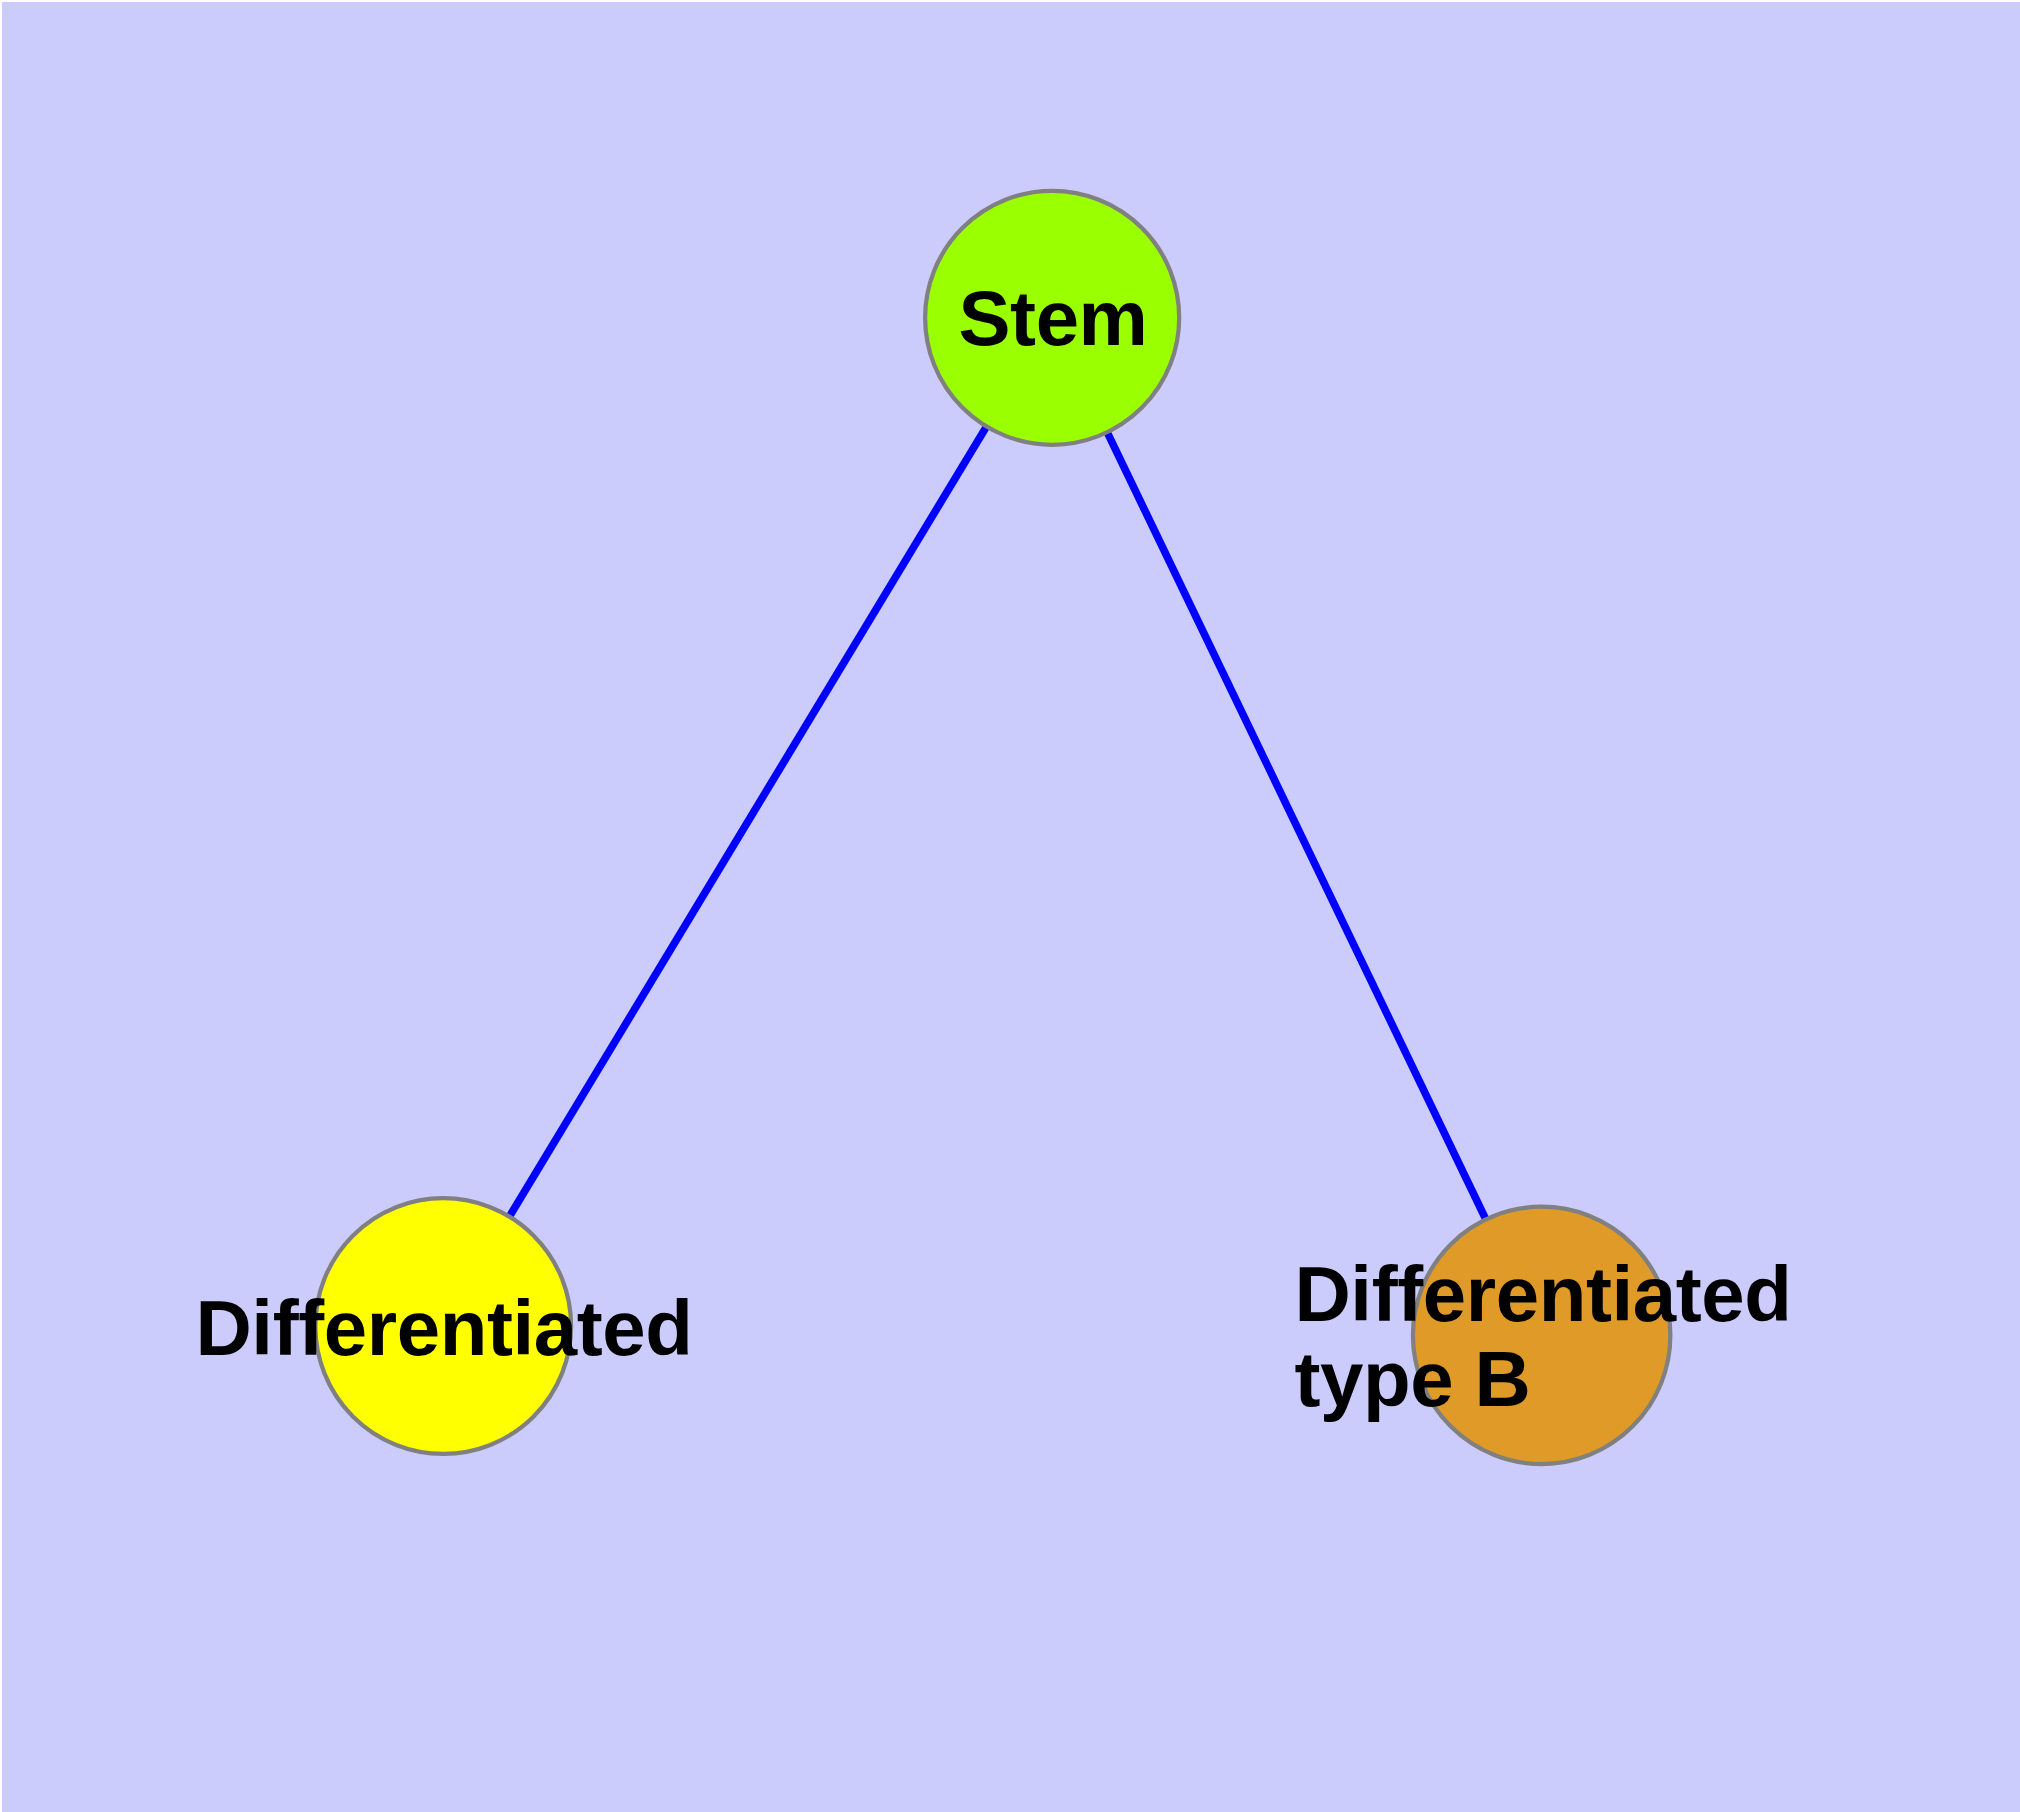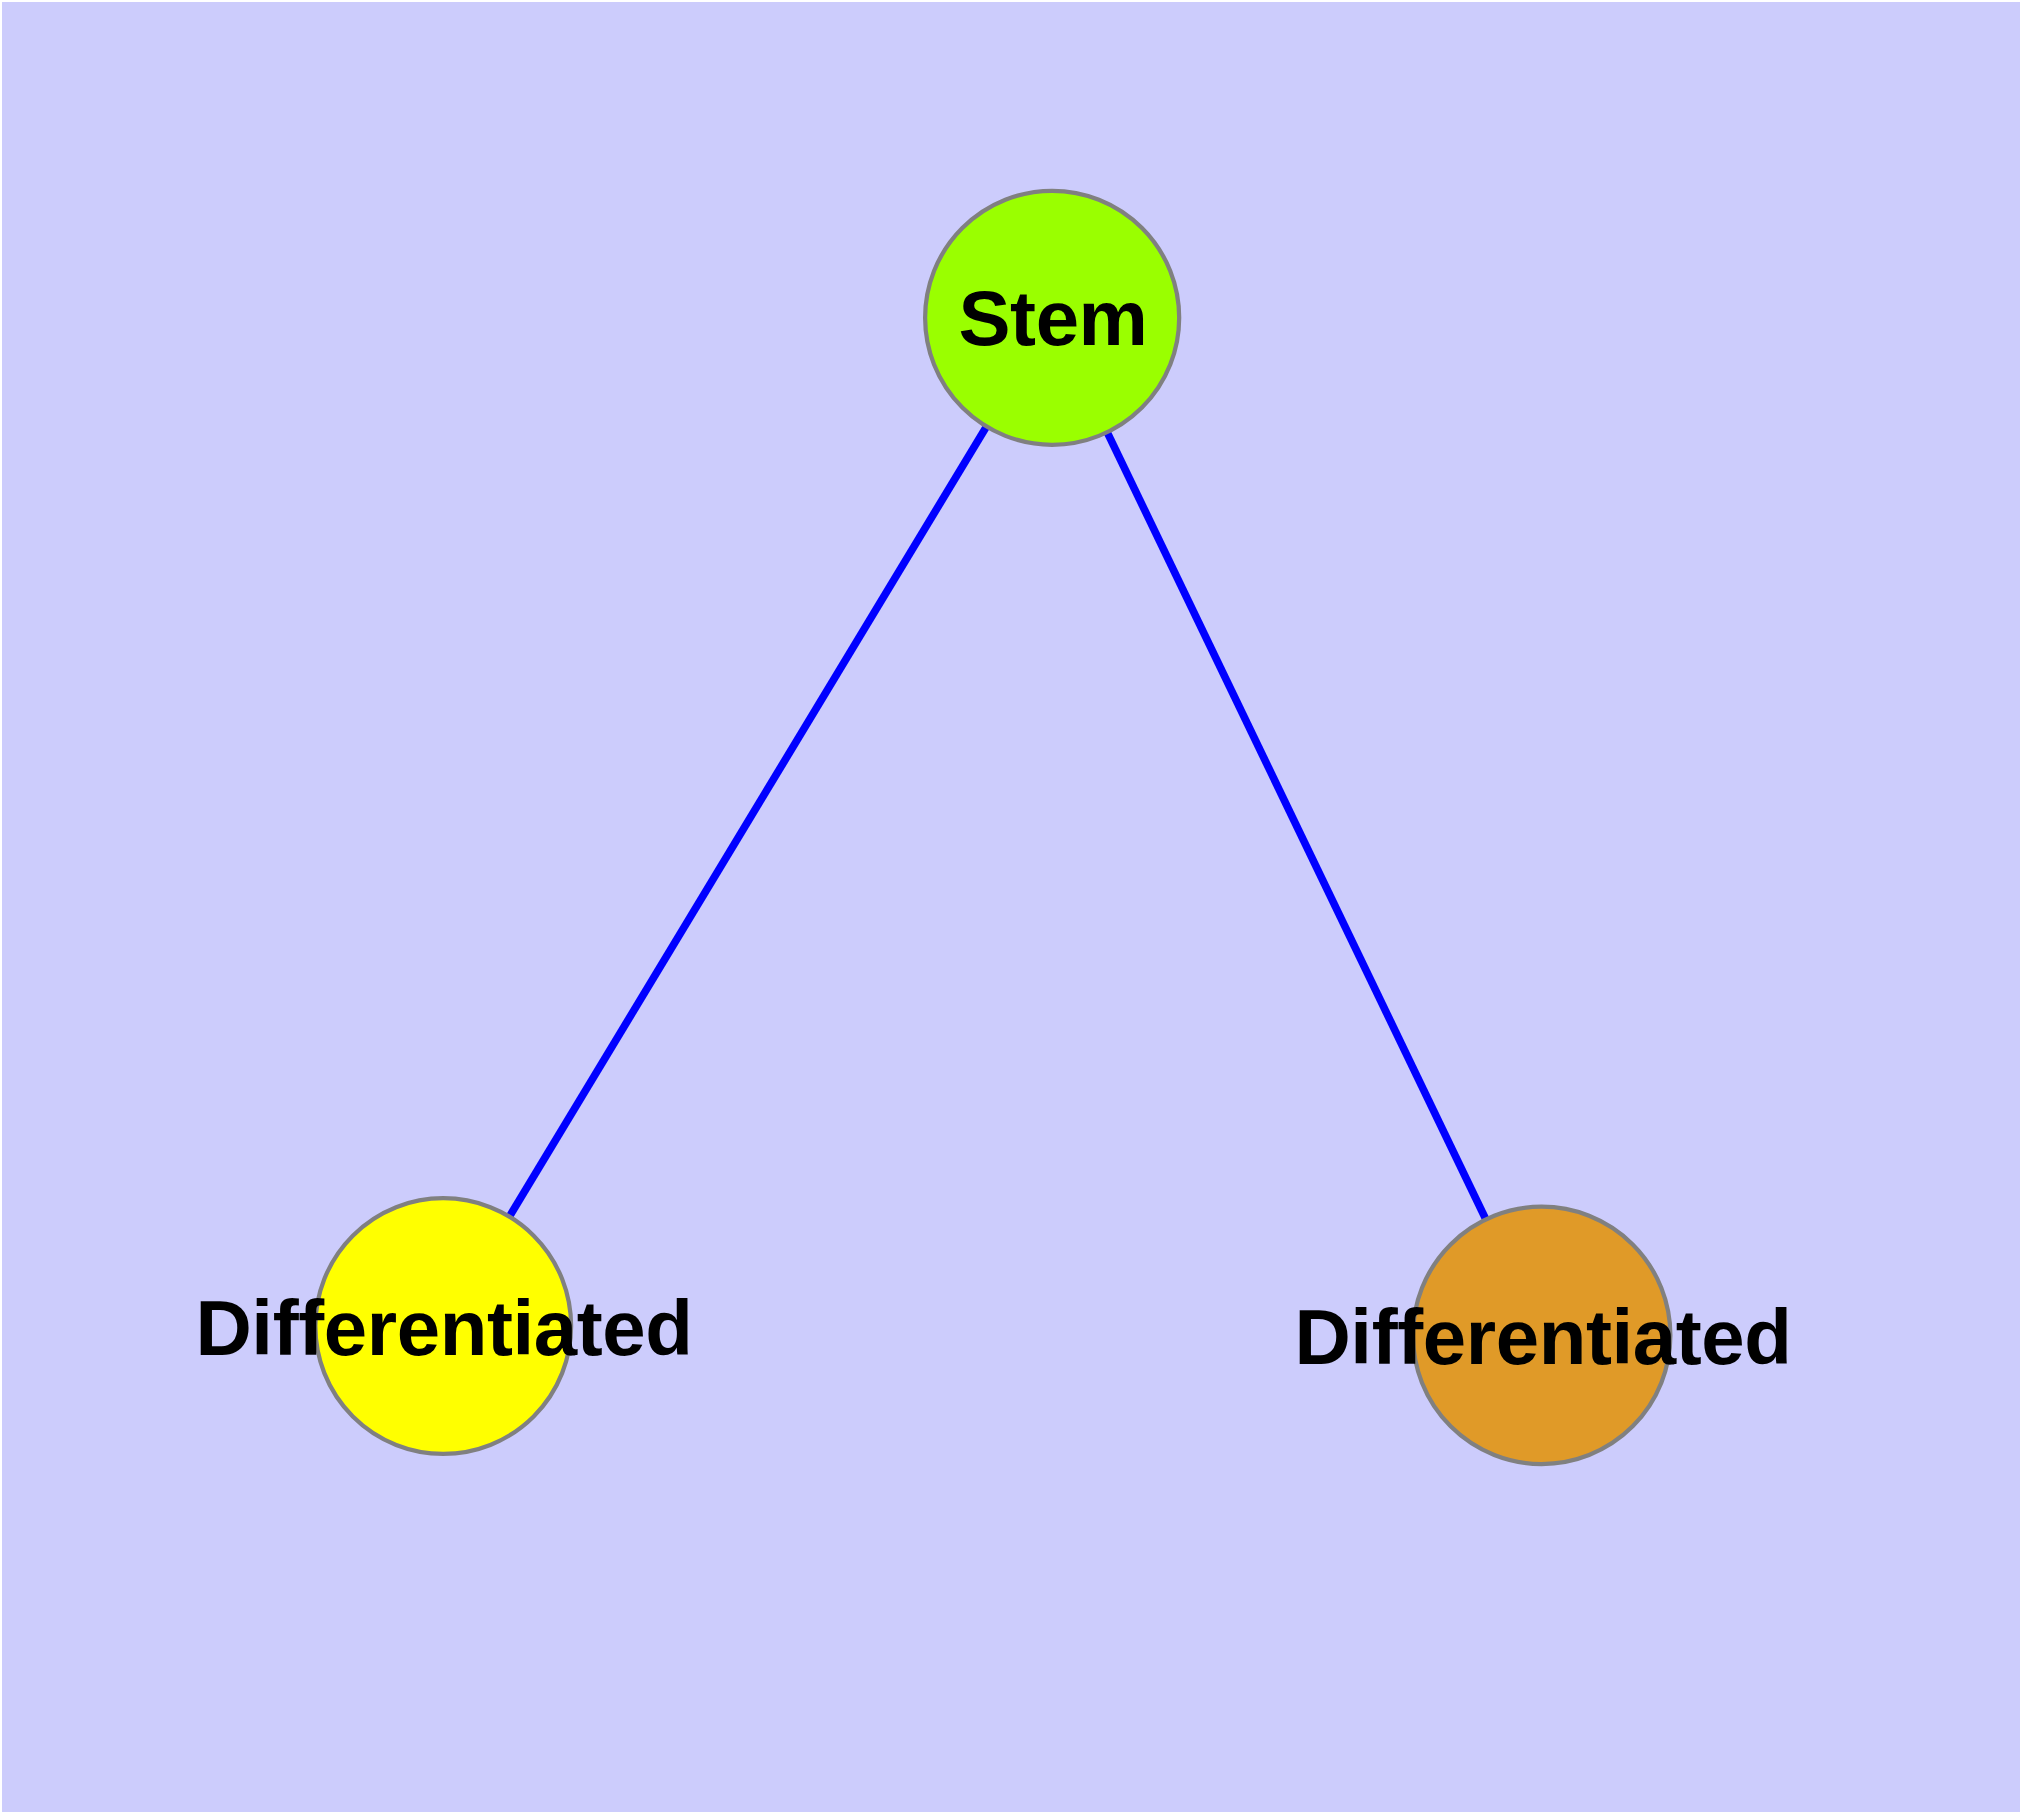--- a/index.html
+++ b/index.html
@@ -61,17 +61,18 @@
 
   <div id="label-layer">
       <div class="node-label" style="left: 1051px; top: 316px;">
         <span class="line">Stem</span>
       </div>
       <div class="node-label" style="left: 442px; top: 1326px;">
         <span class="line">Differentiated</span>
       </div>
       <div class="node-label" style="left: 1541px; top: 1335px;">
         <span class="line">Differentiated</span>
+        <span class="line">type B</span>
       </div>
     </div>
 
 </div>
 
 
 </body></html>

